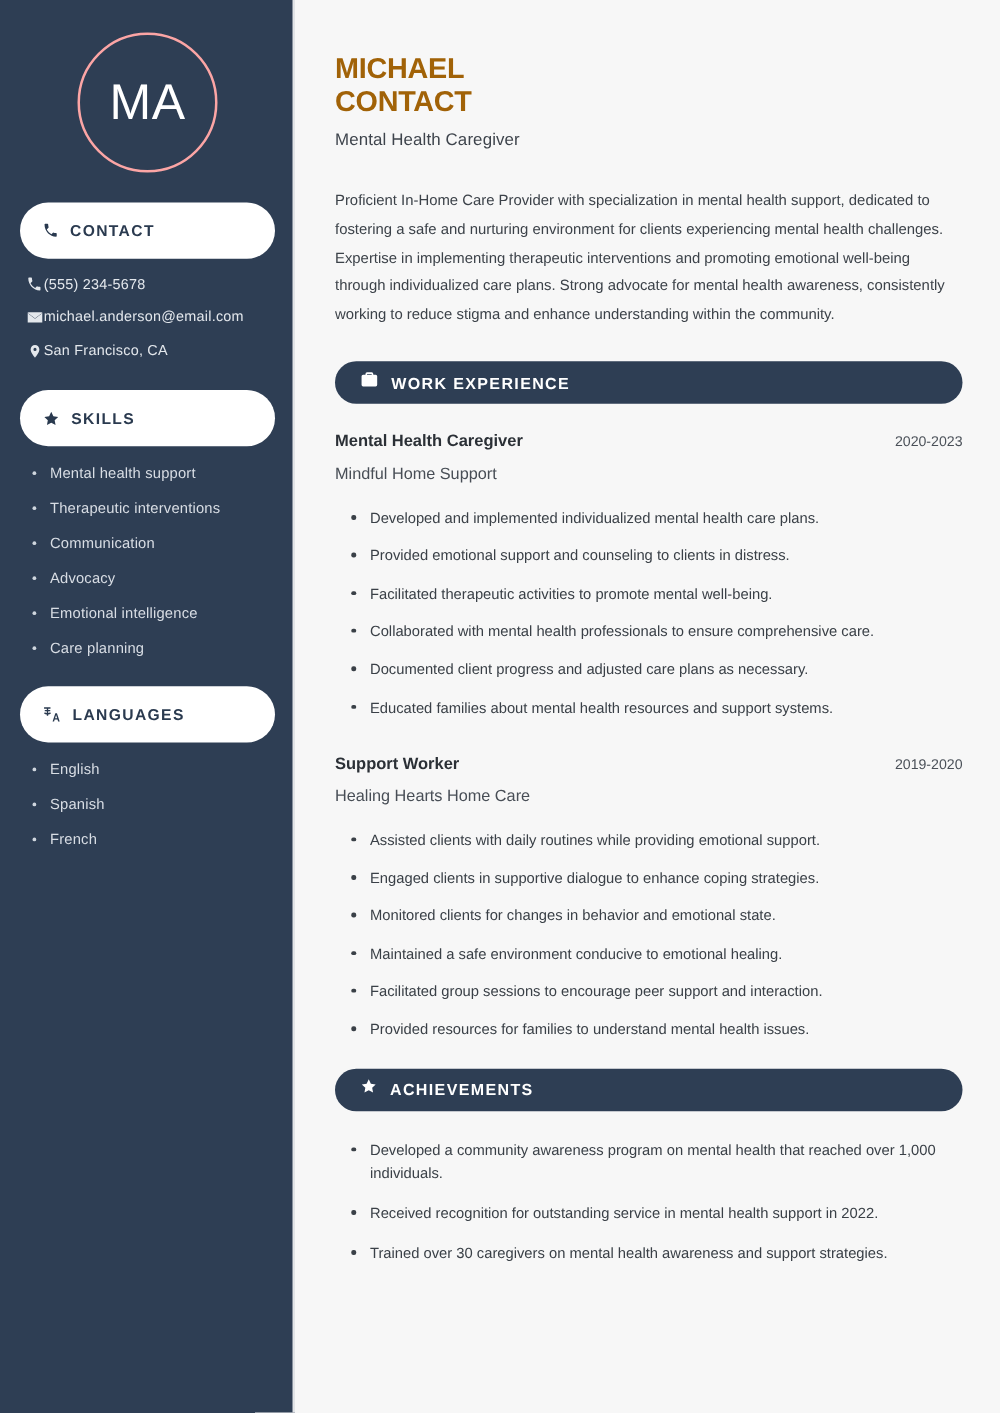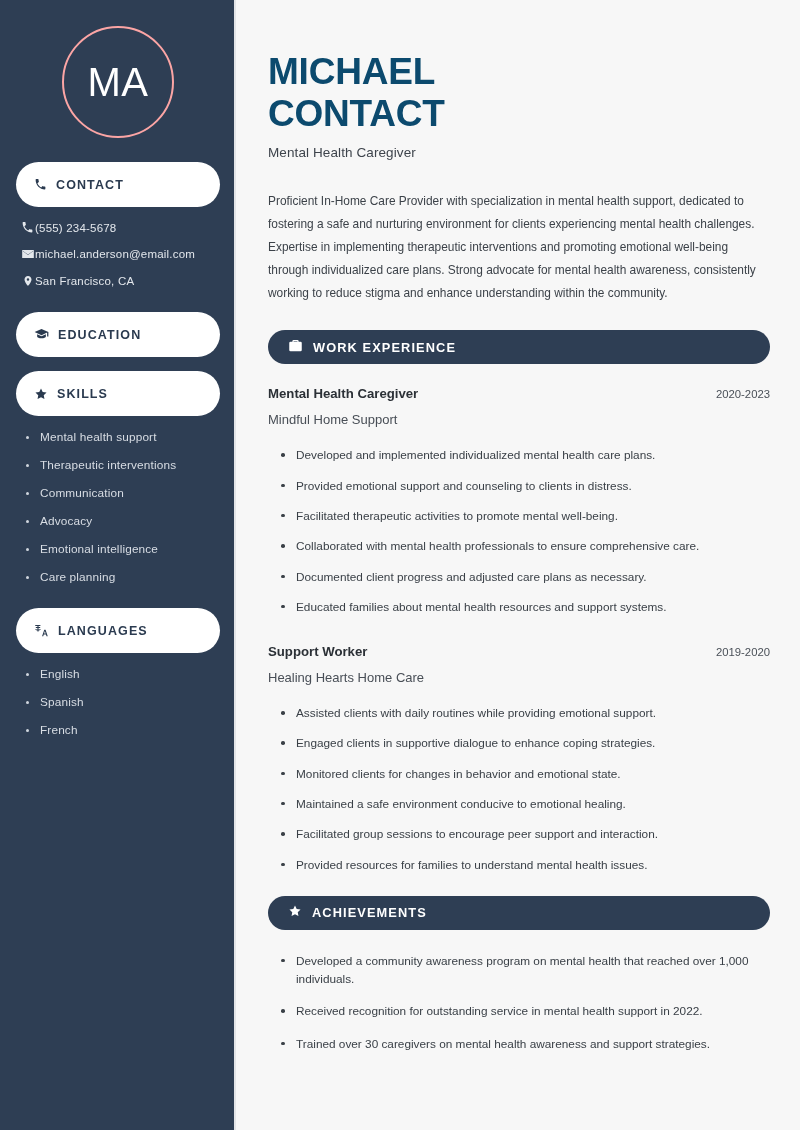--- a/index.html
+++ b/index.html
@@ -142,23 +142,23 @@
   }
 
   
   .main {
     flex: 1;
     box-sizing: border-box;
     padding: 26px 30px 0 32px;
     background: #f7f7f7;
   }
   .name {
-    font-size: 37px;
+    font-size: 23px;
     font-weight: bold;
-    color: #0c4a6e;
+    color: #a16207;
     line-height: 1.14;
     letter-spacing: -0.2px;
     margin-bottom: 10px;
   }
   .job-title {
     font-size: 13.5px;
     color: #3e444c;
     margin-bottom: 30px;
     letter-spacing: 0.1px;
   }
@@ -280,29 +280,20 @@
       <div class="contact-row">
         <span class="ico">
           <svg width="12" height="14" viewBox="0 0 24 24" fill="#e3e7ec">
               <path d="M12 2C8.1 2 5 5.1 5 9c0 5.2 7 13 7 13s7-7.8 7-13c0-3.9-3.1-7-7-7zm0 9.5A2.5 2.5 0 1 1 12 6.5a2.5 2.5 0 0 1 0 5z"></path>
             </svg>
         </span>
         <span>San Francisco, CA</span>
       </div>
     </div>
 
-    <div class="pill">
-      <span class="ico">
-        <svg width="15" height="15" viewBox="0 0 24 24" fill="#2a3a4f">
-            <path d="M12 3 1 8l11 5 9-4.1V15h2V8L12 3z"></path>
-            <path d="M5 11.6V15c0 1.7 3.1 3 7 3s7-1.3 7-3v-3.4l-7 3.2-7-3.2z"></path>
-          </svg>
-      </span>
-      <span class="pill-label">EDUCATION</span>
-    </div>
 
 
     <div class="pill">
       <span class="ico">
         <svg width="14" height="14" viewBox="0 0 24 24" fill="#2a3a4f">
             <path d="M12 2.5l2.9 6.1 6.6.9-4.8 4.6 1.2 6.6L12 17.6 6.1 20.7l1.2-6.6L2.5 9.5l6.6-.9L12 2.5z"></path>
           </svg>
       </span>
       <span class="pill-label">SKILLS</span>
     </div>

